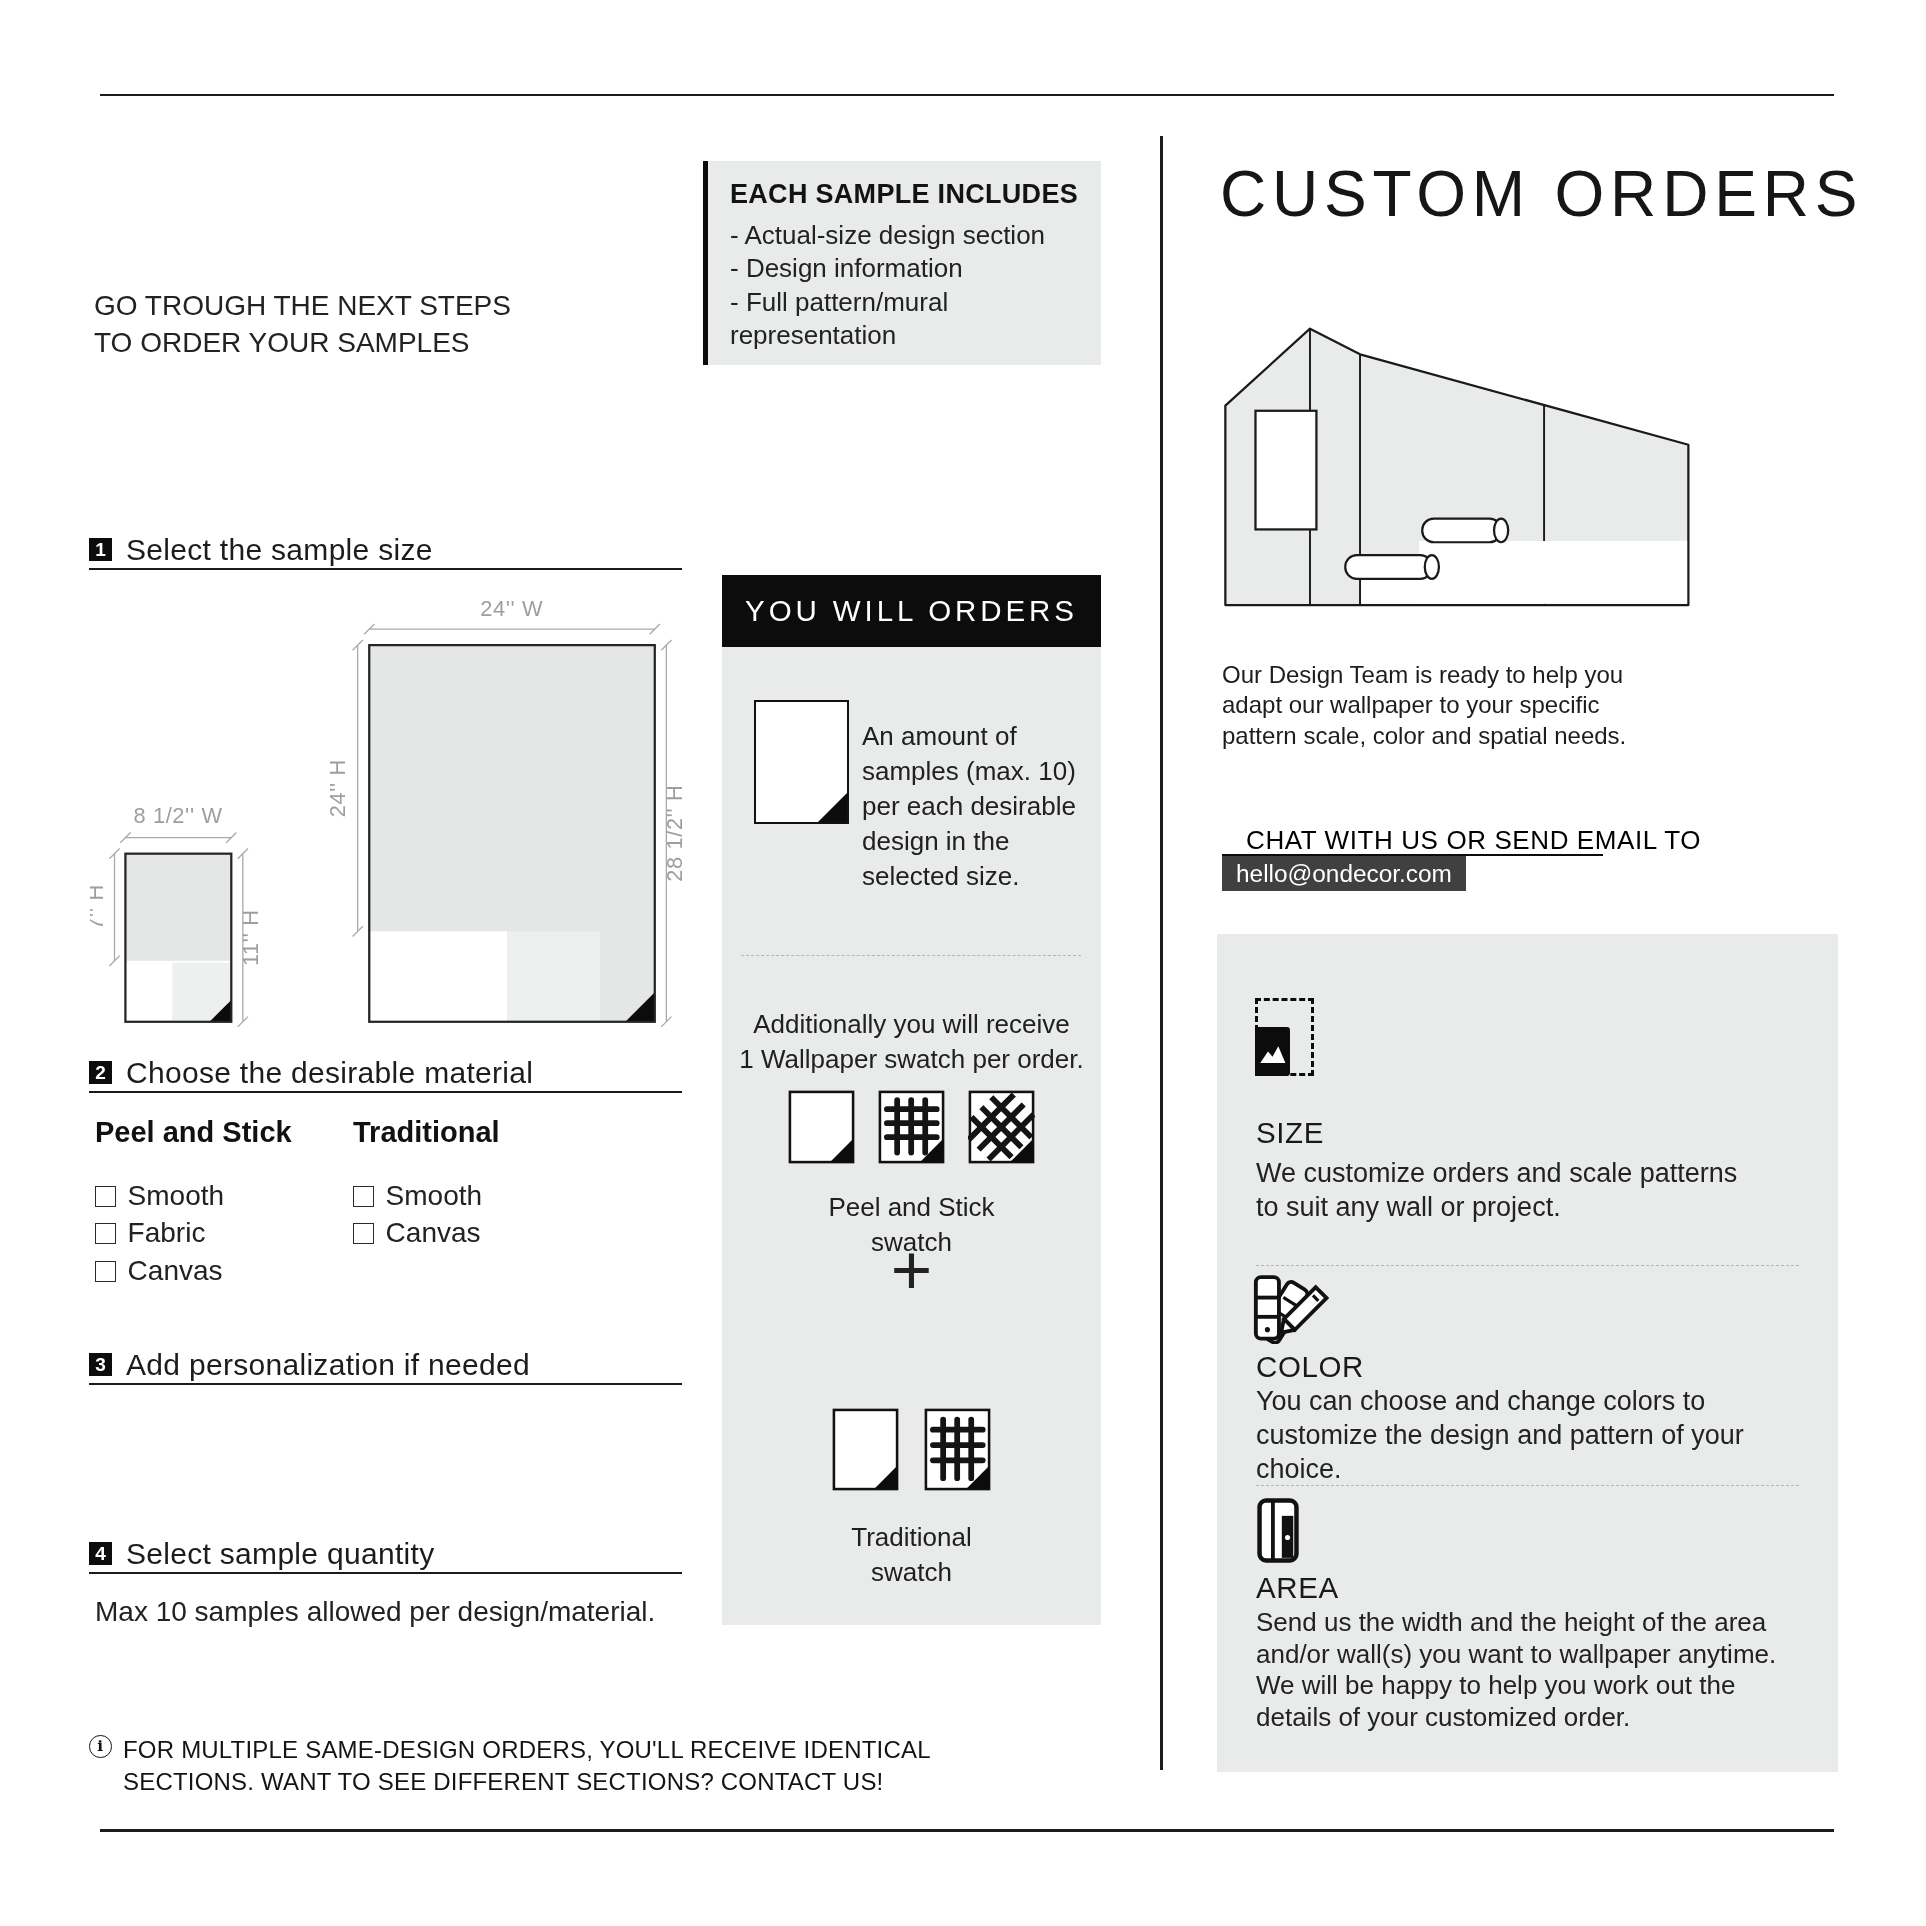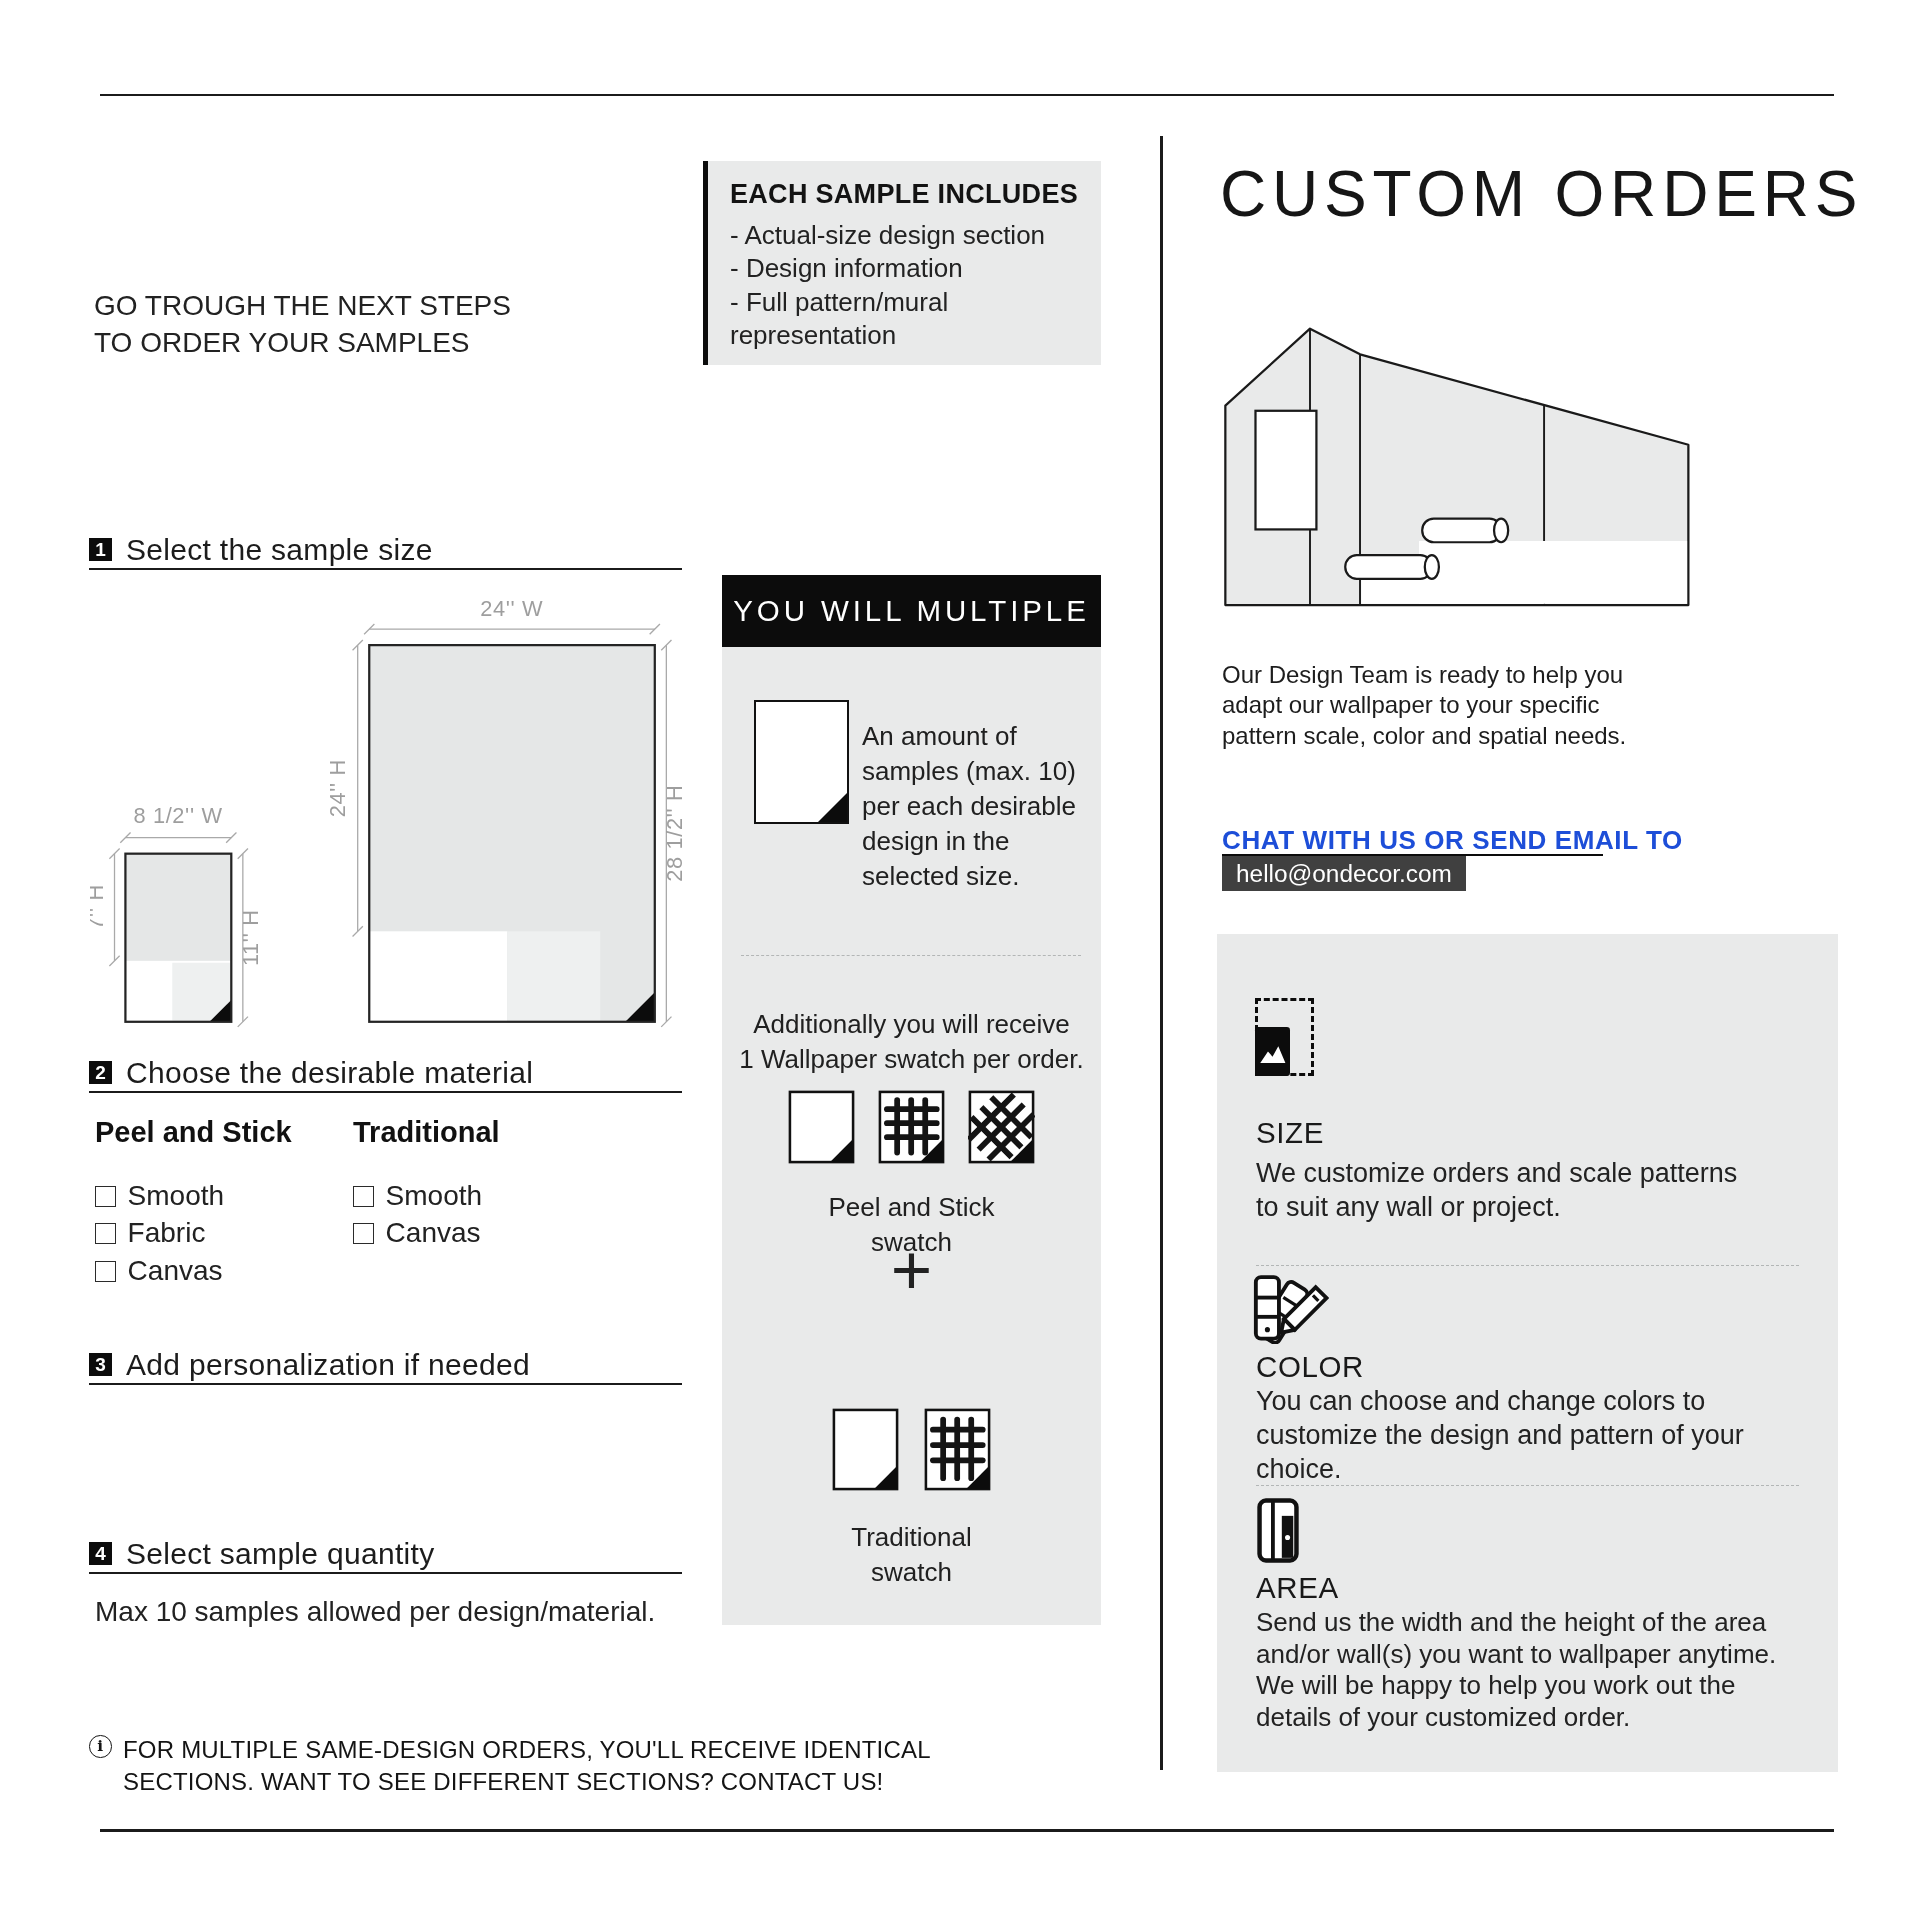--- a/index.html
+++ b/index.html
@@ -29,21 +29,21 @@
   .recv-header{background:#0c0c0c;color:#fff;display:flex;align-items:center;justify-content:center;
                font-size:29.5px;letter-spacing:3.9px;font-weight:400;}
   .panel{background:#e9eaea;}
   .geo-txt{font-size:26px;font-weight:400;line-height:1.35;color:#202020;}
   .center{text-align:center;}
   .dash{border-top:1.3px dashed #b3b6b6;height:0;}
   .page-icon{background:#fff;border:2.6px solid #111;position:relative;}
   .fold{position:absolute;right:0;bottom:0;width:0;height:0;
         border-left:29.5px solid transparent;border-bottom:29.5px solid #0c0c0c;}
   .plus{font-size:71px;font-weight:200;line-height:1;color:#222;}
-  .chat-label{font-size:26px;font-weight:700;letter-spacing:0.6px;color:#1d4ed8;}
+  .chat-label{font-size:26px;font-weight:400;letter-spacing:0.6px;color:#000000;margin-left:24px;}
   .email-chip{background:#404040;color:#fff;font-size:24.4px;font-weight:300;height:35px;
               display:inline-flex;align-items:center;padding:0 14px;}
   .sec-head{font-size:29.5px;font-weight:400;letter-spacing:0.6px;color:#191919;}
   .sec-body{font-size:27px;font-weight:300;line-height:1.25;color:#222;}
   .intro-txt{font-size:24px;font-weight:300;line-height:1.27;color:#1d1d1d;}
   .swatch-row{display:flex;justify-content:center;}
   svg text{font-family:"Liberation Sans",sans-serif;}
   .dim-label{fill:#9e9e9e;font-size:34px;letter-spacing:1px;font-weight:400;}
 </style>
 </head>
@@ -153,21 +153,21 @@
   <div class="abs inc-box" style="left:708px;top:161px;width:393px;height:204px;">
     <div class="inc-title" style="position:absolute;left:22px;top:18px;">EACH SAMPLE INCLUDES</div>
     <div style="position:absolute;left:22px;top:58px;">
       <div class="inc-item">- Actual-size design section</div>
       <div class="inc-item">- Design information</div>
       <div class="inc-item pre">- Full pattern/mural
    representation</div>
     </div>
   </div>
 
-  <div class="abs recv-header" style="left:722px;top:575px;width:379px;height:72px;">YOU WILL MULTIPLE</div>
+  <div class="abs recv-header" style="left:722px;top:575px;width:379px;height:72px;">YOU WILL ORDERS</div>
   <div class="abs panel" style="left:722px;top:647px;width:379px;height:978px;">
 
     <div class="page-icon" style="position:absolute;left:32px;top:53px;width:91px;height:120px;">
       <span class="fold"></span>
     </div>
     <div class="geo-txt pre" style="position:absolute;left:140px;top:72px;width:231px;">An amount of
 samples (max. 10)
 per each desirable
 design in the
 selected size.</div>

